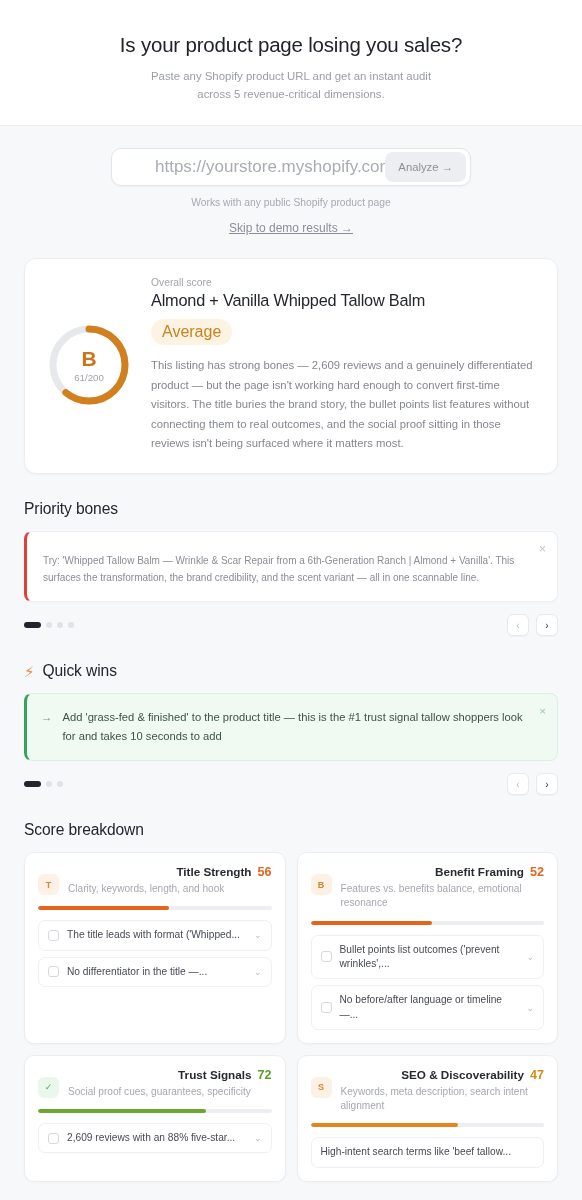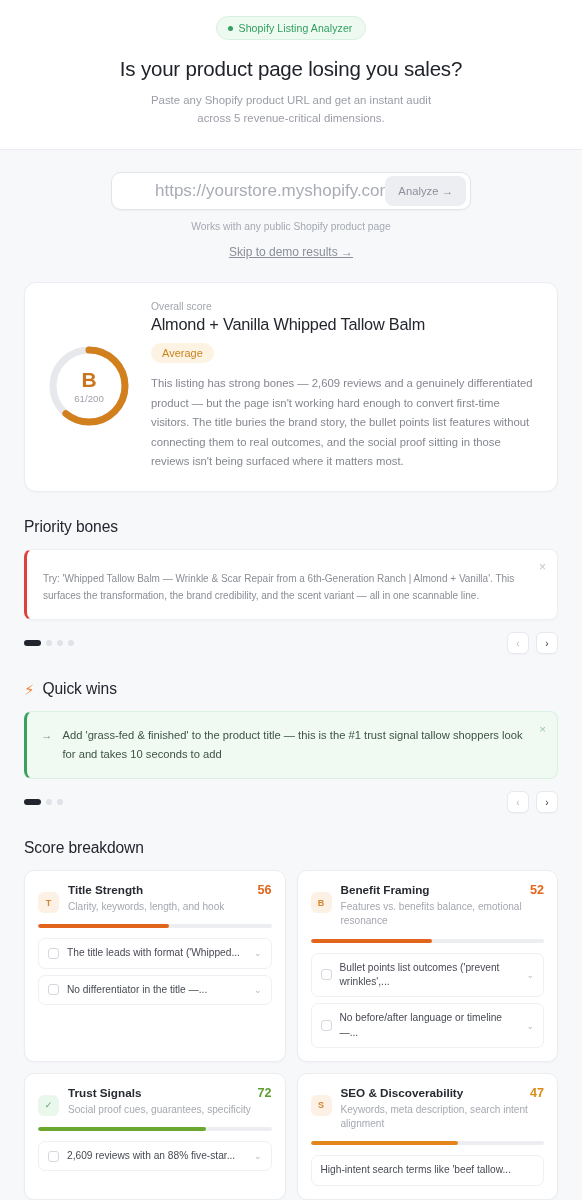--- a/index.html
+++ b/index.html
@@ -77,21 +77,21 @@
   .ring-frac { margin-top: 3px; font-size: 9.7px; color: #a0a3ab; }
   .score-body { flex: 1; min-width: 0; }
   .overall-label { font-size: 10.3px; color: #a2a5ad; }
   .product-title {
     margin-top: 3px; font-size: 16.3px; font-weight: 400;
     color: #23262d; letter-spacing: -.2px;
   }
   .avg-badge {
     display: inline-block; margin-top: 9px;
     background: #fdf3e3; color: #c8841f;
-    border-radius: 999px; padding: 4px 11px; font-size: 11px;
+    border-radius: 999px; padding: 4px 11px; font-size: 16px;
   }
   .score-desc {
     margin-top: 11px; font-size: 11.3px; line-height: 1.72; color: #84878f;
   }
 
   
   .sec-head {
     margin-top: 26px; font-size: 15.6px; font-weight: 400;
     color: #23262d; letter-spacing: -.1px; display: flex; align-items: center; gap: 8px;
   }
@@ -152,21 +152,21 @@
   }
   .cat-top { display: flex; gap: 9px; }
   .cat-ico {
     flex: 0 0 21px; width: 21px; height: 21px; border-radius: 6px;
     display: flex; align-items: center; justify-content: center;
     font-size: 9px; font-weight: 700; margin-top: 9px;
   }
   .cat-ico.orange { background: #fdf0e4; color: #d6862f; }
   .cat-ico.green  { background: #eaf7ec; color: #5aa35f; }
   .cat-meta { flex: 1; min-width: 0; }
-  .cat-name-row { display: flex; align-items: flex-start; justify-content: space-between; }
+  .cat-name-row { display: flex; align-items: flex-start; justify-content: flex-end; gap: 6px; }
   .cat-name { font-size: 11.7px; font-weight: 700; color: #272a31; }
   .cat-score { font-size: 12.6px; font-weight: 700; flex: 0 0 auto; }
   .cat-score.orange { color: #e2651c; }
   .cat-score.green  { color: #5c9c2f; }
   .cat-score.amber  { color: #d98b17; }
   .cat-desc { margin-top: 3px; font-size: 10.1px; line-height: 1.42; color: #a5a8b0; }
   .bar-track { margin-top: 10px; height: 4px; border-radius: 999px; background: #eceef2; overflow: hidden; }
   .bar-fill { height: 100%; border-radius: 999px; }
   .bar-fill.orange { background: #e2651c; }
   .bar-fill.green  { background: #6aa830; }
@@ -182,24 +182,20 @@
   }
   .check-text { flex: 1; font-size: 10.2px; line-height: 1.4; color: #474a53; }
   .chev { flex: 0 0 auto; font-size: 9px; color: #b6b9c1; }
 </style>
 </head>
 <body>
 
 <div class="page">
 
   <div class="hero">
-    <div class="brand-pill">
-      <span class="brand-dot"></span>
-      <span>Shopify Listing Analyzer</span>
-    </div>
     <div class="hero-title">Is your product page losing you sales?</div>
     <div class="hero-sub">Paste any Shopify product URL and get an instant audit across 5 revenue-critical dimensions.</div>
   </div>
 
   <div class="search-wrap">
     <div class="search-bar">
       <input class="search-input" type="text" placeholder="https://yourstore.myshopify.com/products/..." style="">
       <button class="analyze-btn">Analyze →</button>
     </div>
     <div class="search-note">Works with any public Shopify product page</div>

